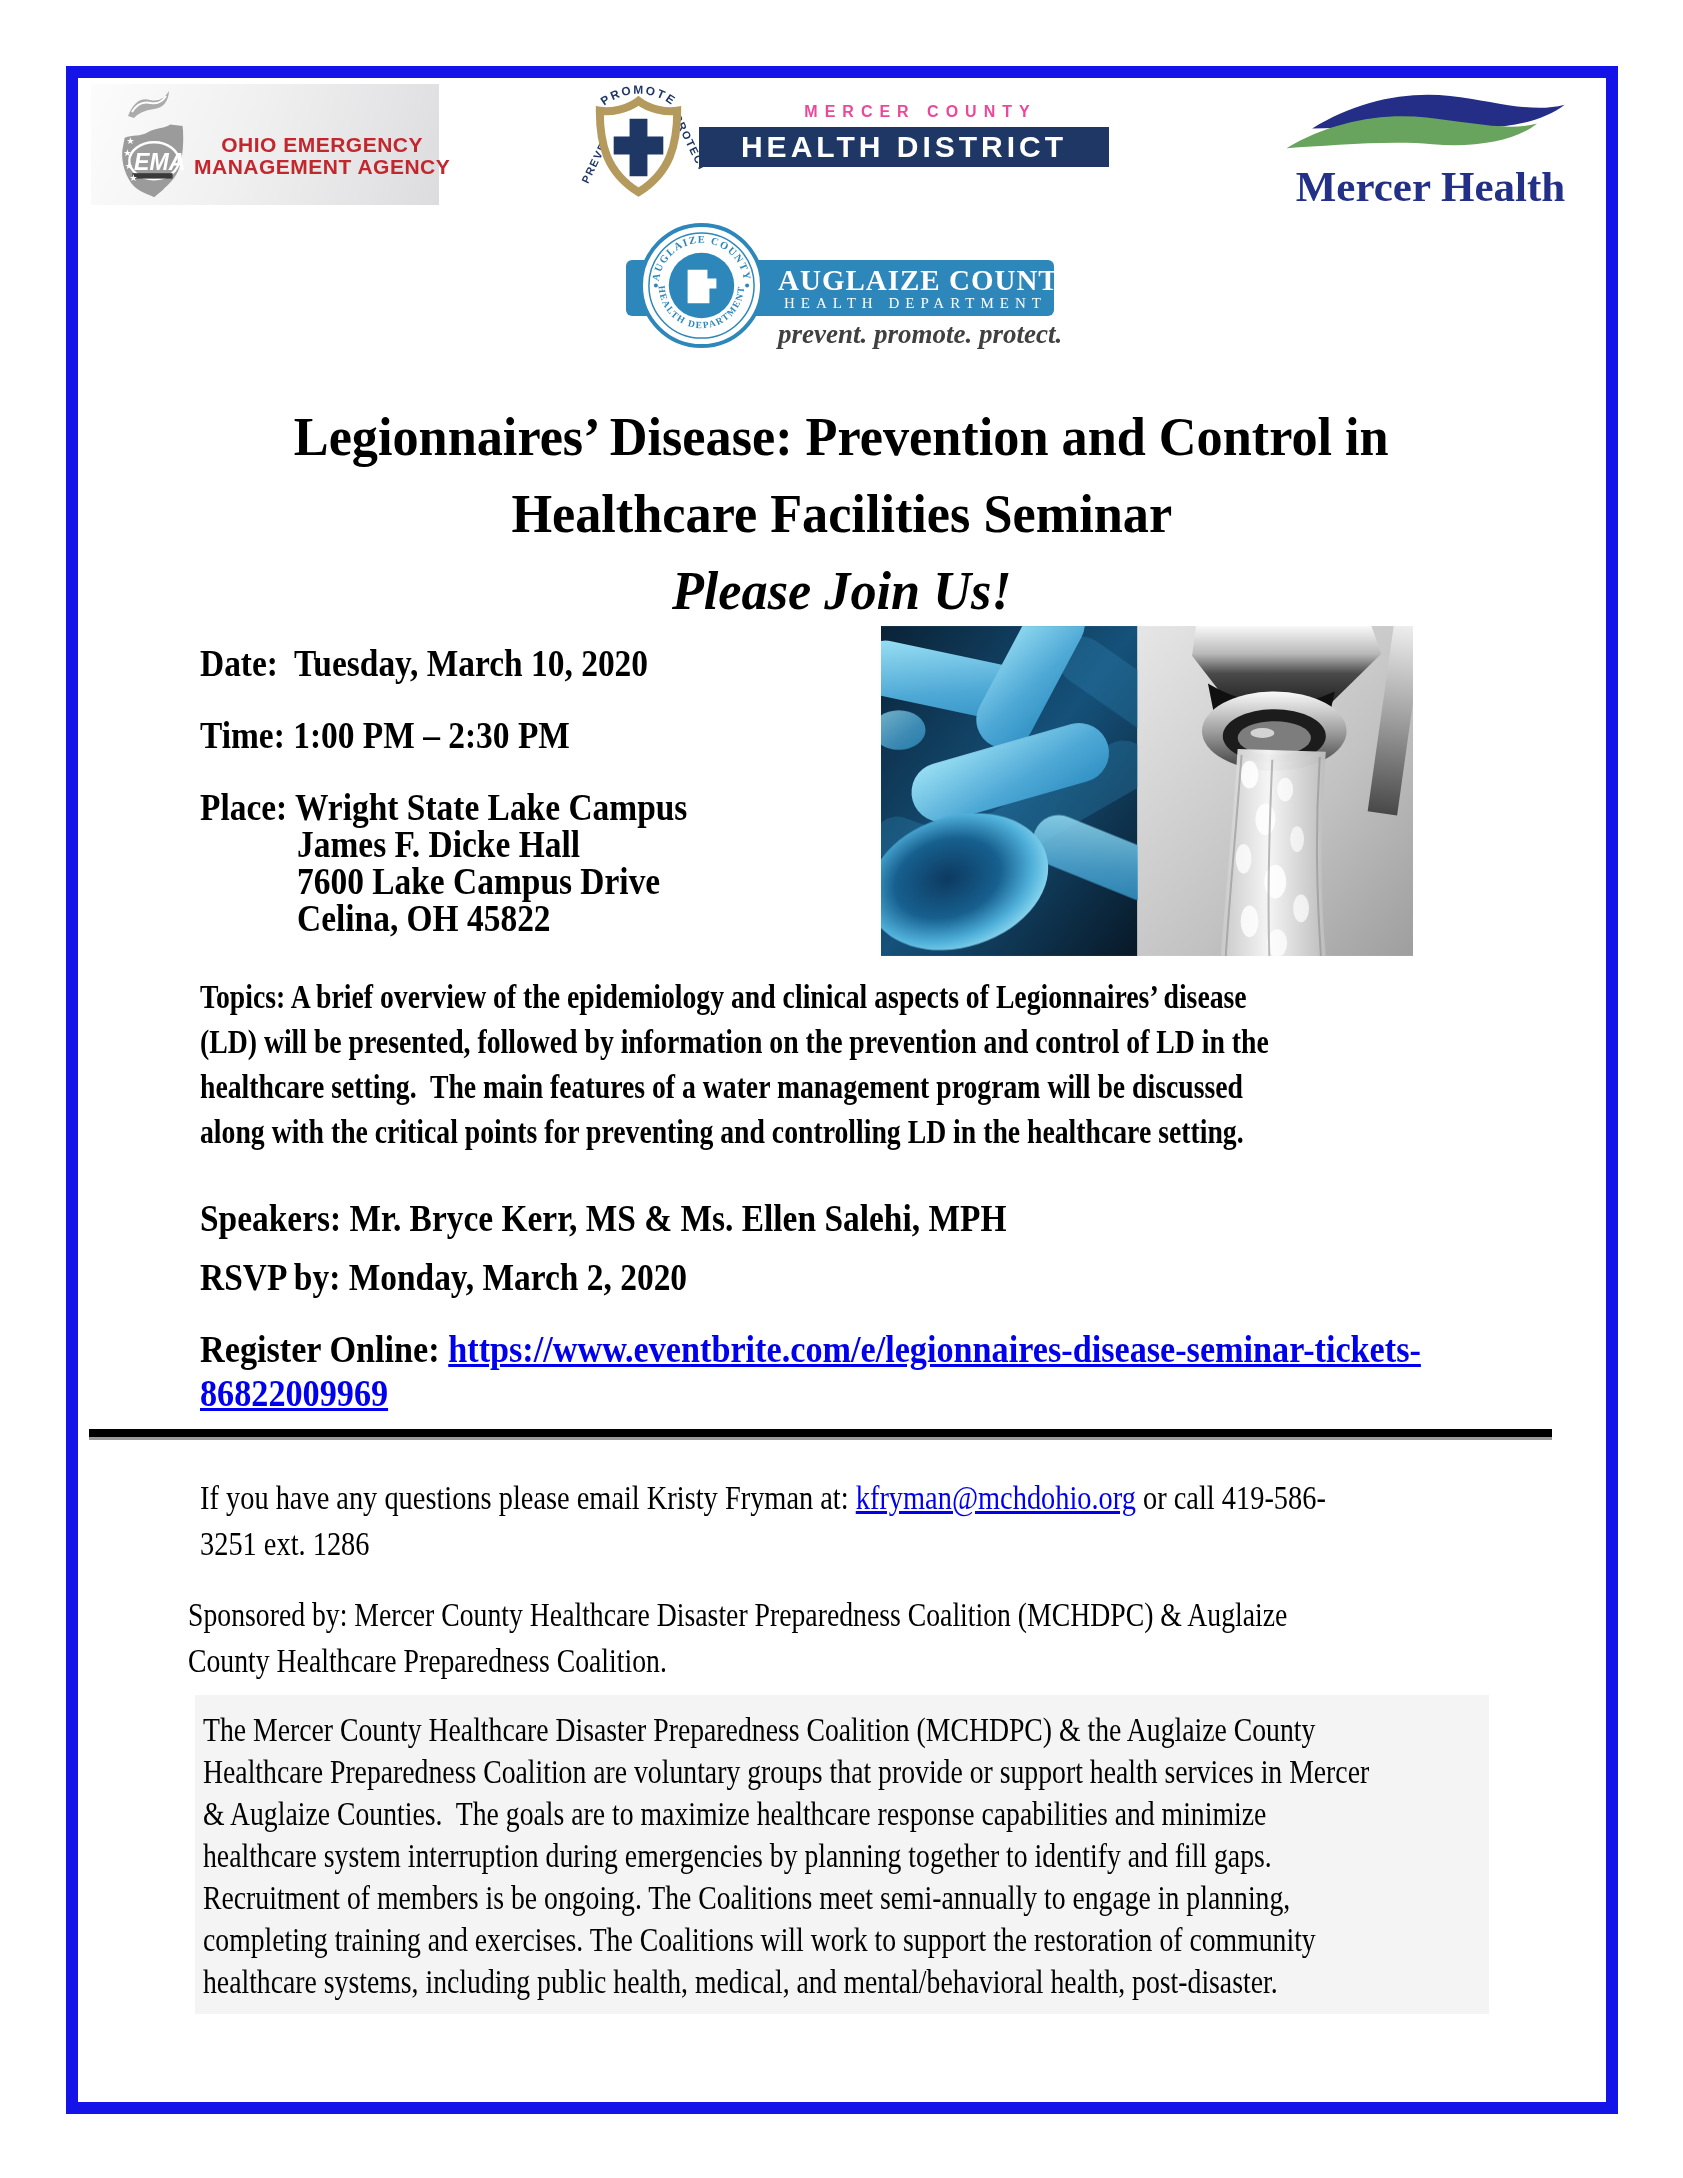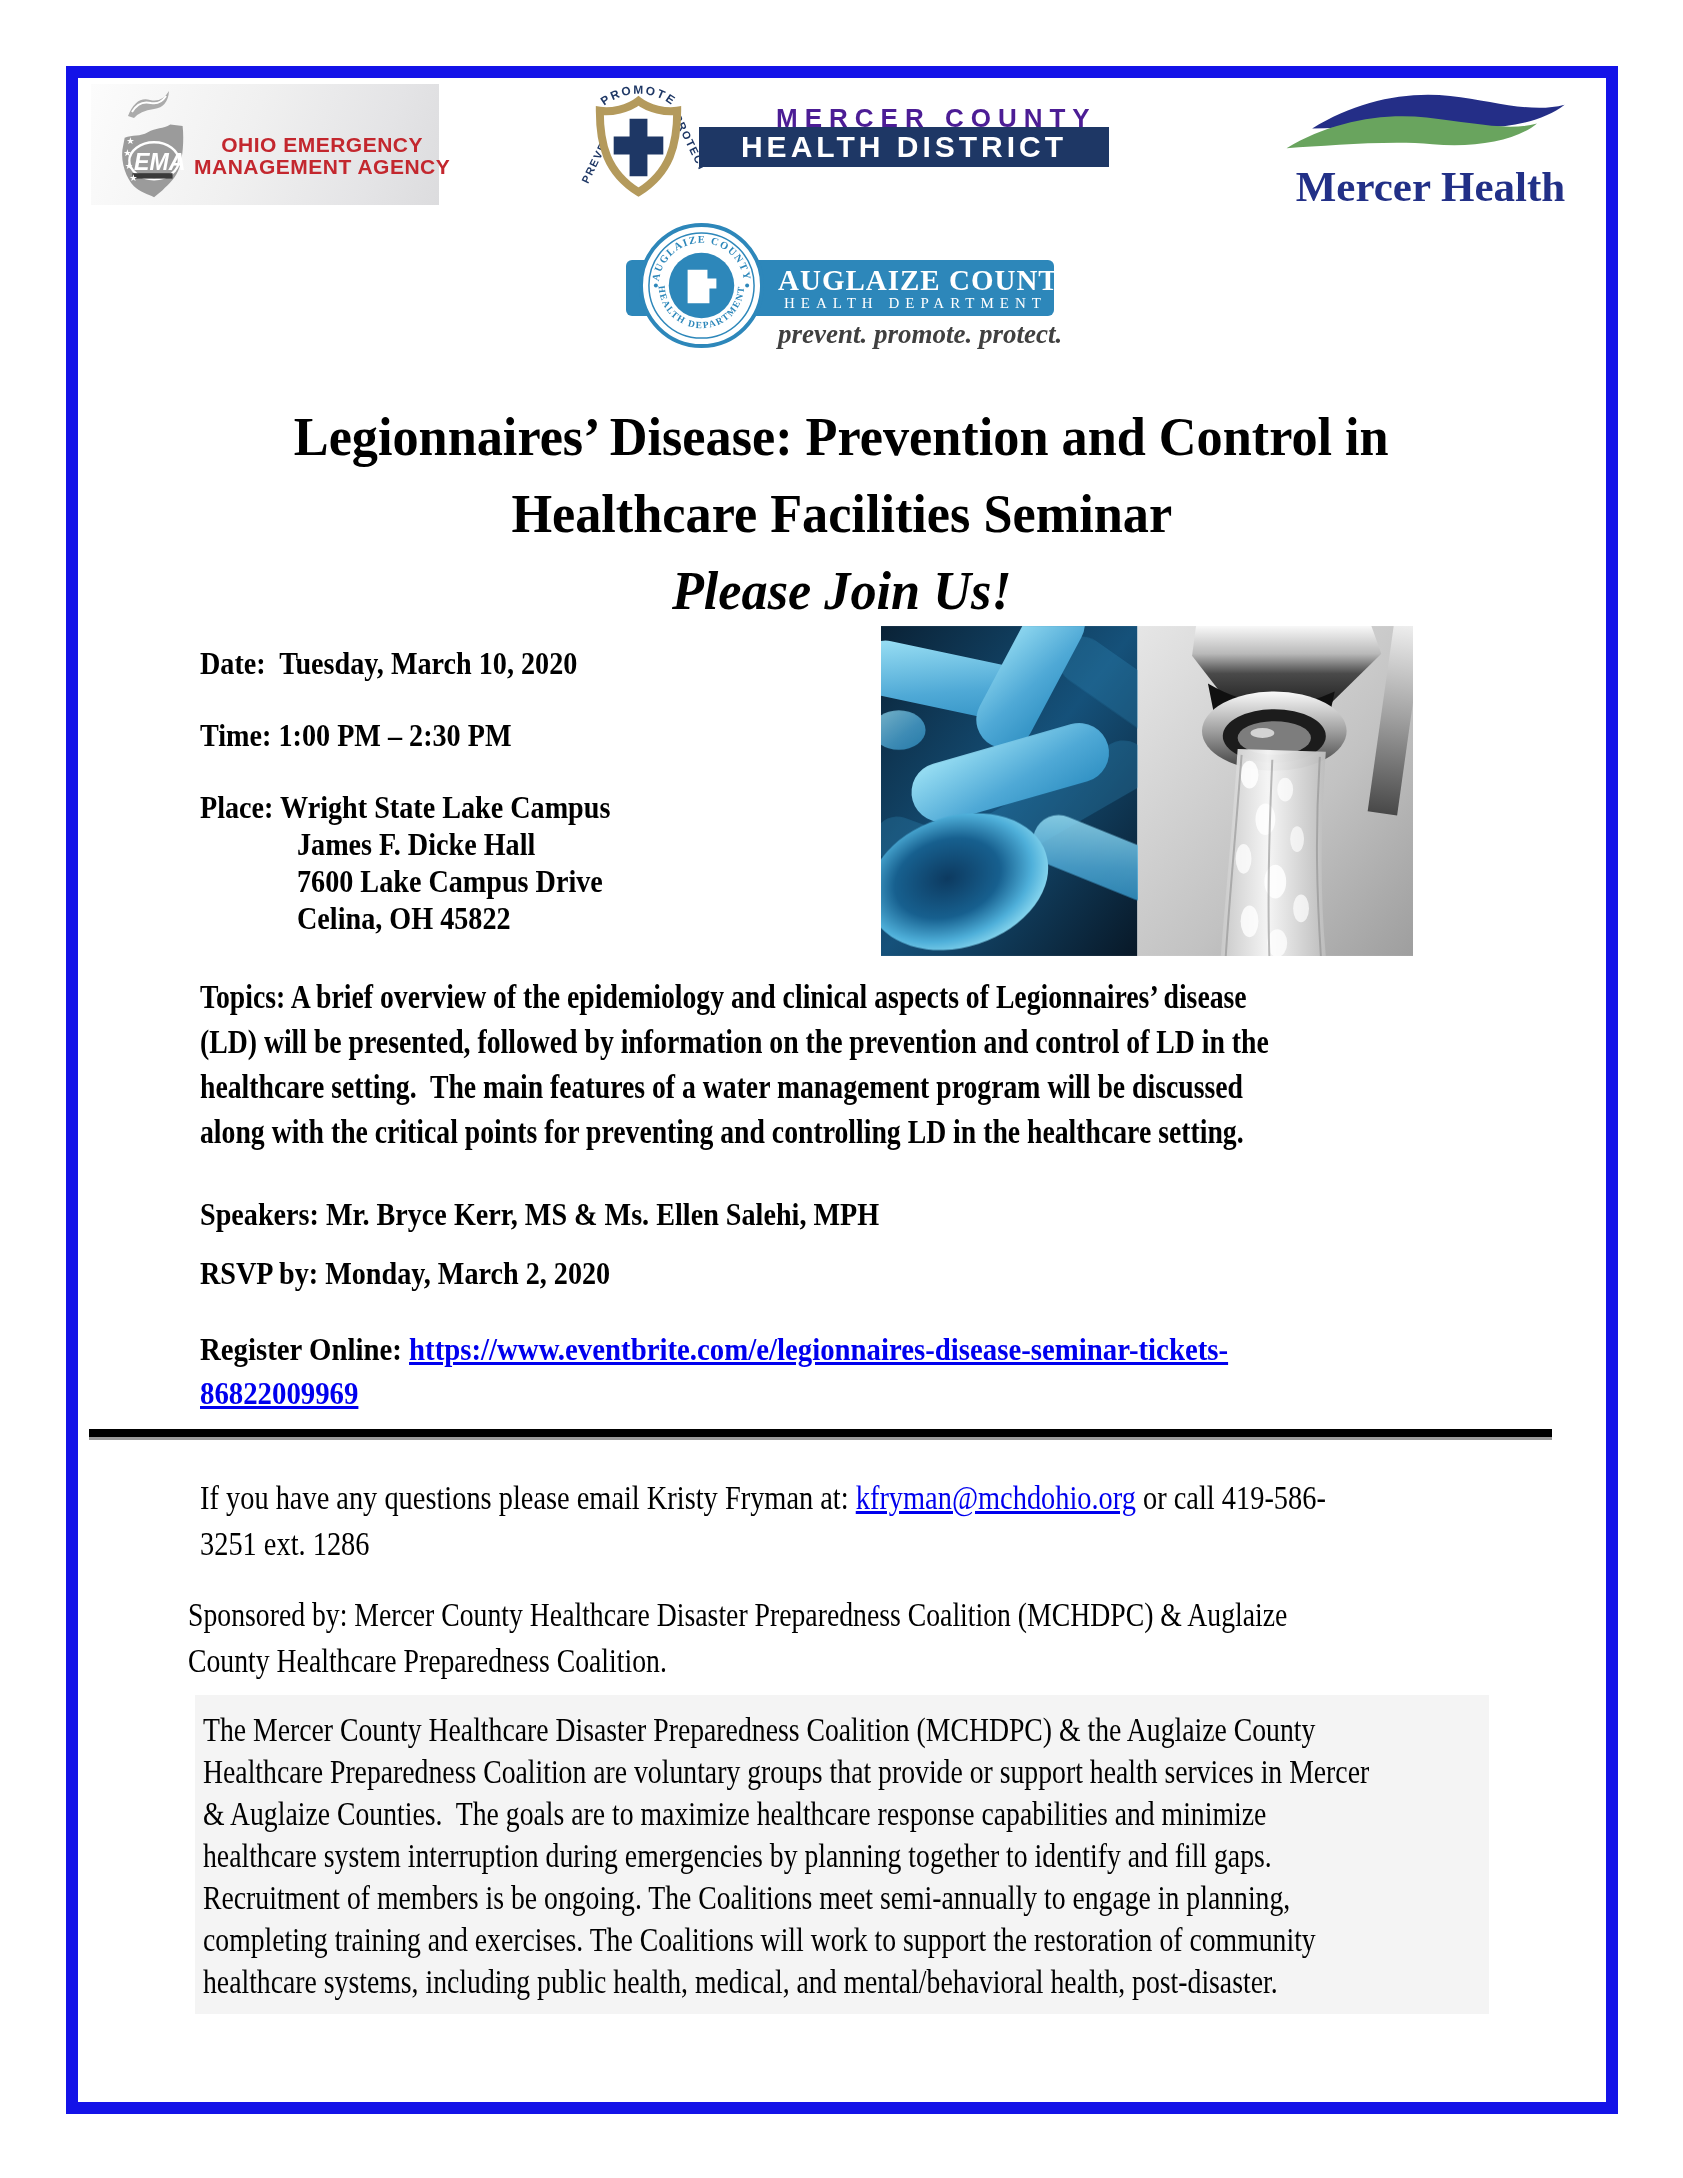--- a/index.html
+++ b/index.html
@@ -8,22 +8,22 @@
   .abs{position:absolute;}
   .border-frame{left:66px;top:66px;width:1528px;height:2024px;border:12px solid #1413e8;}
 
   
   .ema-logo{left:91px;top:84px;width:348px;height:121px;
             background:linear-gradient(110deg,#fcfcfc 0%,#f0f0f0 45%,#e4e4e6 80%,#dcdcde 100%);}
   .ema-text{position:absolute;left:103px;top:50px;font-family:"Liberation Sans",sans-serif;
             font-weight:bold;color:#c3272e;font-size:21px;line-height:22px;letter-spacing:0.5px;white-space:nowrap;text-align:center;}
   .mchd-logo{left:582px;top:79px;width:487px;height:127px;}
   .mchd-county{position:absolute;left:194px;top:24px;width:289px;text-align:center;
-            font-family:"Liberation Sans",sans-serif;font-weight:bold;color:#4c1d95;
-            font-size:26px;letter-spacing:7px;white-space:nowrap;}
+            font-family:"Liberation Sans",sans-serif;font-weight:bold;color:#ec4899;
+            font-size:16px;letter-spacing:7px;white-space:nowrap;}
   .mchd-bar{position:absolute;left:117px;top:48px;width:410px;height:40px;background:#1e3765;
             display:flex;align-items:center;justify-content:center;}
   .mchd-bar span{font-family:"Liberation Sans",sans-serif;font-weight:bold;color:#ffffff;
             font-size:30px;letter-spacing:4px;white-space:nowrap;}
   .mh-logo{left:1282px;top:87px;width:297px;height:129px;}
   .mh-name{position:absolute;left:0;top:75px;width:297px;text-align:center;color:#223087;
             font-size:43px;font-weight:600;white-space:nowrap;}
   .aug-logo{left:624px;top:220px;width:440px;height:139px;}
   .aug-bar{position:absolute;left:2px;top:40px;width:428px;height:56px;background:#2d87ba;border-radius:6px;}
   .aug-line1{position:absolute;left:154px;top:44px;width:275px;text-align:center;color:#fff;
@@ -33,21 +33,21 @@
   .aug-tag{position:absolute;left:154px;top:99px;width:275px;text-align:center;color:#404040;
             font-weight:bold;font-style:italic;font-size:27px;white-space:nowrap;}
 
   
   .title{left:99px;top:398px;width:1485px;text-align:center;font-weight:bold;
          font-size:55px;line-height:77px;}
   .title .tl{display:inline-block;transform:scaleX(.95);transform-origin:50% 0;white-space:pre;}
   .title .it{font-style:italic;}
 
   
-  .b{font-weight:bold;font-size:32px;}
+  .b{font-weight:bold;font-size:38px;}
   .r{font-weight:normal;font-size:33px;}
   .condense{display:inline-block;transform:scaleX(.88);transform-origin:0 0;white-space:pre;}
   .condense2{display:inline-block;transform:scaleX(.84);transform-origin:0 0;white-space:pre;}
   .row{line-height:45px;}
   .details{left:200px;top:645px;}
   .details .gap{height:35px;}
   .details .row{line-height:37px;}
   .details .ind{padding-left:97px;}
   .topics{left:200px;top:975px;}
   .speakers{left:200px;top:1184px;margin-top:12px;}

